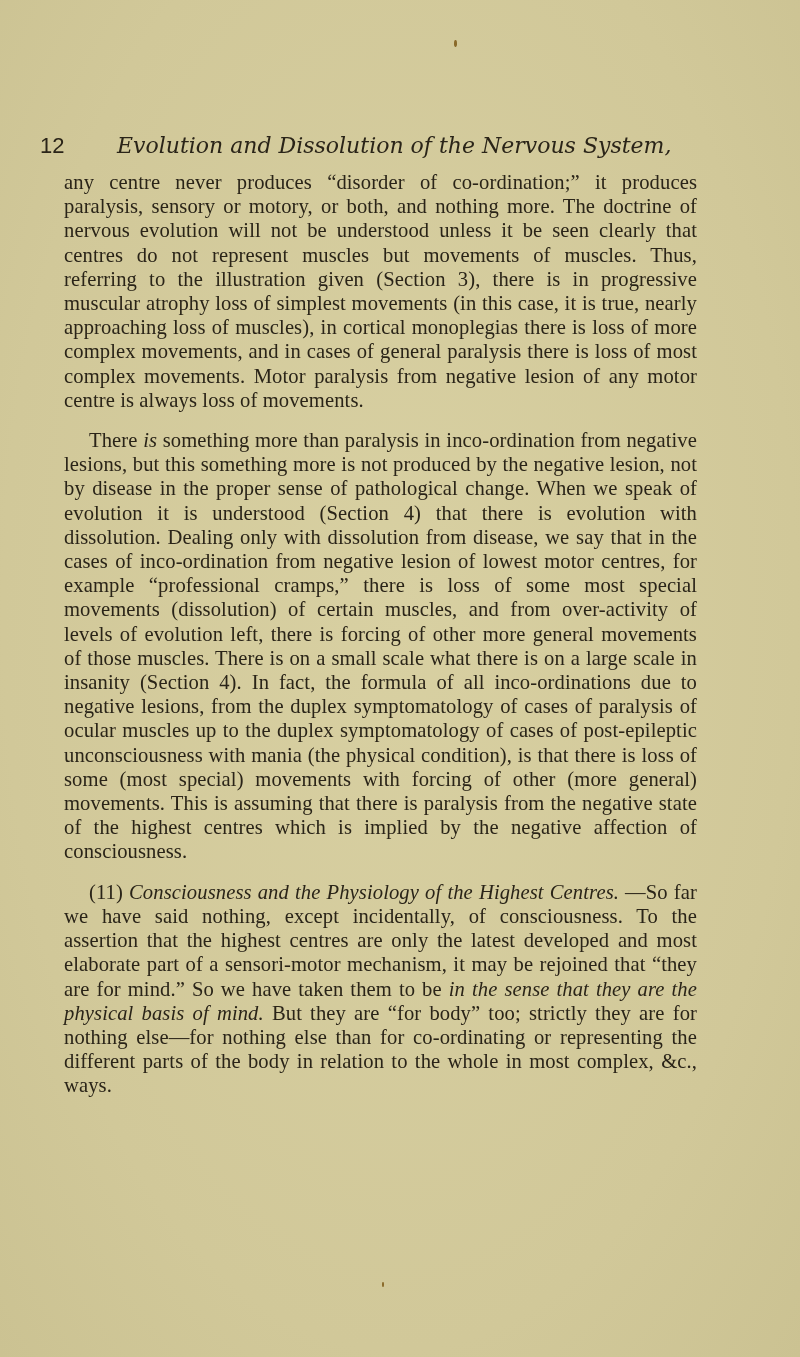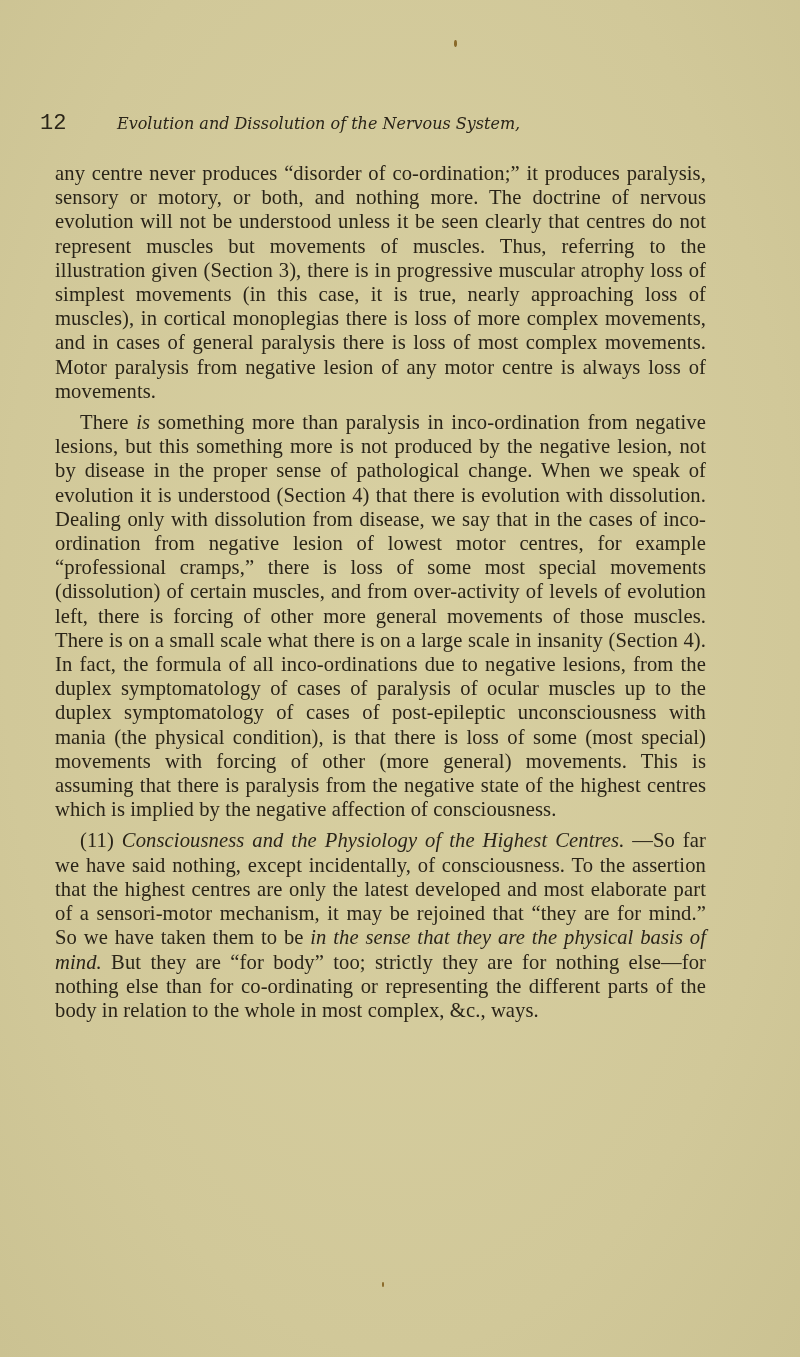--- a/index.html
+++ b/index.html
@@ -9,30 +9,30 @@
     background-image: radial-gradient(ellipse at 50% 45%, #d8d0a2 0%, #d1c899 70%, #cbc292 100%);
     font-family: "DejaVu Serif", "Liberation Serif", serif;
     color: #2a2418;
     position: relative;
   }
   .page { position: absolute; left: 0; top: 0; width: 800px; height: 1357px; }
   .header {
     position: absolute; top: 107px; left: 40px; width: 720px;
     font-size: 22px; line-height: 30px; white-space: nowrap;
   }
-  .header .pageno { display: inline-block; width: 70px; font-family: Liberation Mono, monospace; }
-  .header .title { font-style: italic; font-family: "DejaVu Serif", serif; font-size: 16px; margin-top: 19px; }
+  .header .pageno { display: inline-block; width: 70px; font-family: Liberation Sans, sans-serif; margin-top: 24px; }
+  .header .title { font-style: italic; font-family: "DejaVu Serif", serif; font-size: 22px; margin-top: 19px; }
   .body {
     position: absolute; top: 154px; left: 48px; width: 665px;
     font-family: "Liberation Serif", serif;
     font-size: 20.6px; line-height: 24.2px;
     text-align: justify;
     letter-spacing: 0.1px;
   }
-  .body p { margin: 7px; }
+  .body p { margin: 16px; }
   .body p.indent { text-indent: 25px; font-family: Liberation Serif, serif; }
   .body em { font-style: italic; }
   .speck { position: absolute; background: #8a6a2a; border-radius: 40%; }
 </style>
 </head>
 <body>
 
 <div class="page">
   <div class="speck" style="left:454px;top:40px;width:3px;height:7px;"></div>
   <div class="speck" style="left:382px;top:1282px;width:2px;height:5px;"></div>

